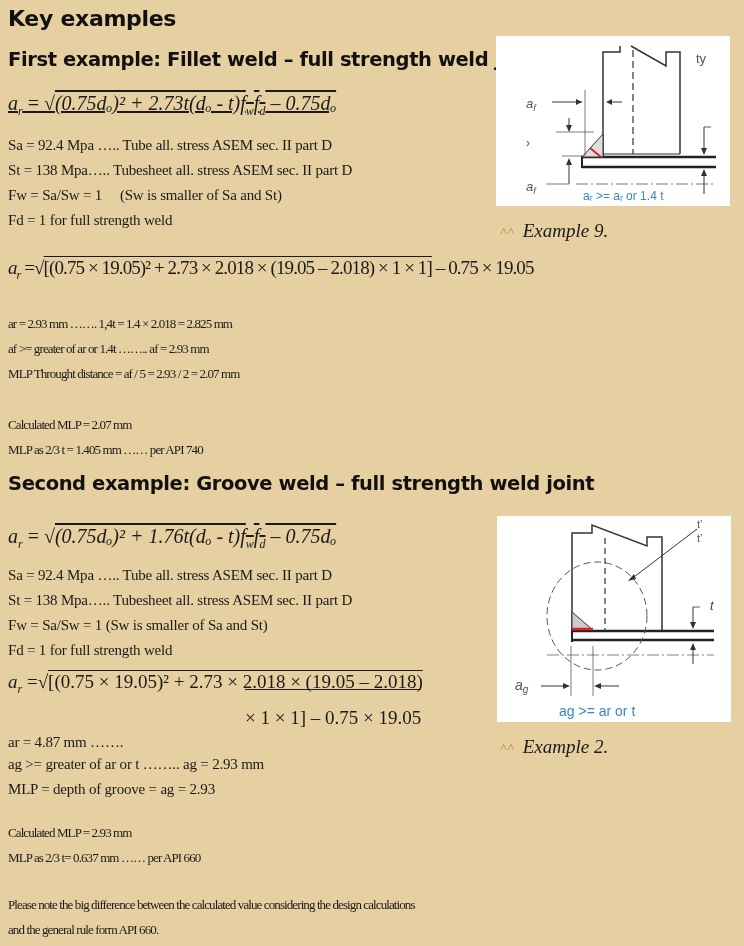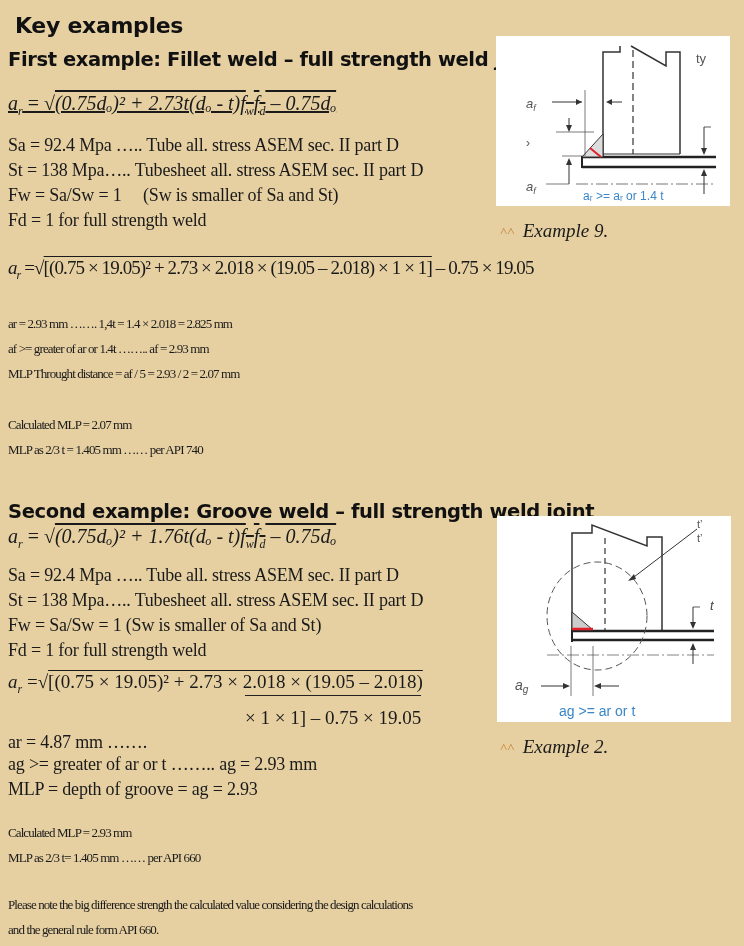--- a/index.html
+++ b/index.html
@@ -4,32 +4,32 @@
 <style>
   html, body { margin:0; padding:0; }
   body {
     width:744px; height:946px; overflow:hidden;
     background:#e6d0a2;
     color:#1a1a1a;
     font-family:"Liberation Serif", serif;
     position:relative;
   }
   h1.title {
-    position:absolute; left:8px; top:6px; margin:7px;
+    position:absolute; left:8px; top:6px; margin:0;
     font-family:"DejaVu Sans", sans-serif; font-weight:bold;
     font-size:22px; letter-spacing:-0.3px; color:#111;
   }
   h2.sub {
     position:absolute; left:8px; margin:0;
     font-family:"DejaVu Sans", sans-serif; font-weight:bold;
     font-size:19.5px; letter-spacing:-0.4px; color:#111;
   }
   .line {
     position:absolute; left:8px;
-    font-size:18px; line-height:25px; white-space:pre;
+    font-size:15px; line-height:25px; white-space:pre;
     letter-spacing:-0.2px;
   }
   .narrow { font-size:13px; letter-spacing:-0.9px; transform-origin:left; }
   .formula {
     position:absolute; left:8px; font-size:19px; white-space:nowrap;
   }
   .formula i { font-style:italic; }
   .rad { text-decoration: overline; }
   .figure {
     position:absolute; background:#fff;
@@ -102,21 +102,21 @@
   <i>a</i><sub style="font-size:12px"><i>r</i></sub><span> =√</span><span class="rad">[(0.75 × 19.05)² + 2.73 × 2.018 × (19.05 – 2.018) × 1 × 1]</span><span> – 0.75 × 19.05</span>
 </div>
 
 <div class="line narrow" style="top:311px">ar = 2.93 mm ……. 1,4t = 1.4 × 2.018 = 2.825 mm</div>
 <div class="line narrow" style="top:336px">af &gt;= greater of ar or 1.4t …….. af = 2.93 mm</div>
 <div class="line narrow" style="top:361px">MLP Throught distance = af / 5 = 2.93 / 2 = 2.07 mm</div>
 
 <div class="line narrow" style="top:412px">Calculated MLP = 2.07 mm</div>
 <div class="line narrow" style="top:437px">MLP as 2/3 t = 1.405 mm …… per API 740</div>
 
-<h2 class="sub" style="top:500px">Second example: Groove weld – full strength weld joint</h2>
+<h2 class="sub" style="top:472px">Second example: Groove weld – full strength weld joint</h2>
 
 <div class="formula" style="top:525px; font-size:20px;">
   <i>a</i><sub style="font-size:12px"><i>r</i></sub><span> = √</span><span class="rad"><i>(0.75dₒ)² + 1.76t(dₒ - t)f</i><sub style="font-size:12px"><i>w</i></sub><i>f</i><sub style="font-size:12px"><i>d</i></sub><i> – 0.75dₒ</i></span>
 </div>
 
 <div class="line" style="top:563px">Sa = 92.4 Mpa ….. Tube all. stress ASEM sec. II part D</div>
 <div class="line" style="top:588px">St = 138 Mpa….. Tubesheet all. stress ASEM sec. II part D</div>
 <div class="line" style="top:613px">Fw = Sa/Sw = 1 (Sw is smaller of Sa and St)</div>
 <div class="line" style="top:638px">Fd = 1 for full strength weld</div>
 
@@ -150,24 +150,24 @@
     <text x="18" y="174" font-size="14" fill="#555" font-style="italic" font-family="Liberation Serif, serif"><tspan>a</tspan><tspan font-size="10" dy="3">g</tspan></text>
     <text x="62" y="200" font-size="14" fill="#3a86c8">ag &gt;= ar or t</text>
   </svg>
 </div>
 <div class="caption" style="left:500px; top:736px;"><span class="chev">˄˄</span><span>Example 2.</span></div>
 
 <div class="formula" style="top:671px;">
   <i>a</i><sub style="font-size:12px"><i>r</i></sub><span> =√</span><span class="rad">[(0.75 × 19.05)² + 2.73 × 2.018 × (19.05 – 2.018)</span>
 </div>
 <div class="formula" style="top:707px; left:245px;">
-  <span class="rad" style="text-decoration:none; border-top:1.5px solid #222; padding-top:11px;">× 1 × 1] – 0.75 × 19.05</span>
+  <span class="rad" style="text-decoration:none; border-top:1.5px solid #222; padding-top:17px;">× 1 × 1] – 0.75 × 19.05</span>
 </div>
 
 <div class="line" style="top:730px">ar = 4.87 mm …….</div>
 <div class="line" style="top:752px">ag &gt;= greater of ar or t …….. ag = 2.93 mm</div>
 <div class="line" style="top:777px">MLP = depth of groove = ag = 2.93</div>
 
 <div class="line narrow" style="top:820px">Calculated MLP = 2.93 mm</div>
-<div class="line narrow" style="top:845px">MLP as 2/3 t= 1.405 mm …… per API 660</div>
+<div class="line narrow" style="top:845px">MLP as 2/3 t= 0.637 mm …… per API 660</div>
 
-<div class="line narrow" style="top:892px">Please note the big difference strength the calculated value considering the design calculations</div>
+<div class="line narrow" style="top:892px">Please note the big difference between the calculated value considering the design calculations</div>
 <div class="line narrow" style="top:917px">and the general rule form API 660.</div>
 
 </body></html>

